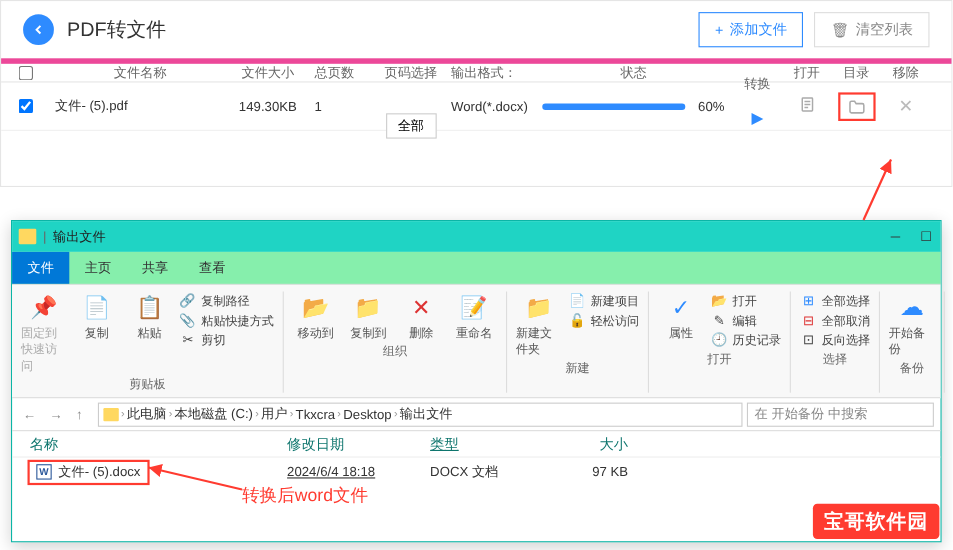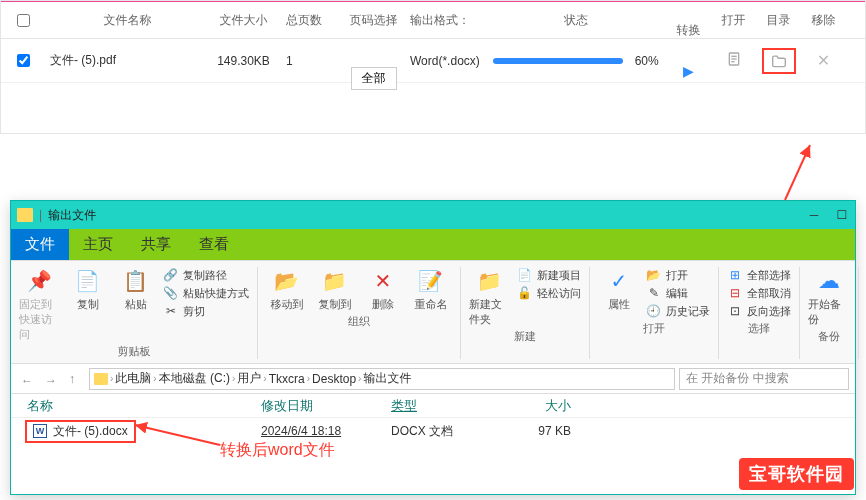--- a/index.html
+++ b/index.html
@@ -8,21 +8,21 @@
 
 .converter { background: #fff; border: 1px solid #e5e5e5; }
 .conv-header { display: flex; align-items: center; padding: 10px 20px; justify-content: space-between; }
 .conv-title-group { display: flex; align-items: center; gap: 12px; }
 .back-btn { width: 28px; height: 28px; border-radius: 50%; background: #2e8bff; display: flex; align-items: center; justify-content: center; color: #fff; cursor: pointer; }
 .conv-title { font-size: 18px; color: #333; }
 .conv-actions { display: flex; gap: 10px; }
 .btn-add { border: 1px solid #2e8bff; color: #2e8bff; background: #fff; padding: 6px 14px; font-size: 13px; display: flex; align-items: center; gap: 6px; cursor: pointer; }
 .btn-clear { border: 1px solid #ddd; color: #888; background: #fff; padding: 6px 14px; font-size: 13px; display: flex; align-items: center; gap: 6px; cursor: pointer; }
 
-.conv-table-head { display: flex; align-items: center; border-top: 1px solid #ec4899; border-bottom: 1px solid #e5e5e5; font-size: 12px; color: #666; height: 38px; }
+.conv-table-head { display: flex; align-items: center; border-top: 5px solid #ec4899; border-bottom: 1px solid #e5e5e5; font-size: 12px; color: #666; height: 22px; }
 .col-check { width: 45px; display: flex; justify-content: center; }
 .col-name { width: 155px; padding-left: 8px; text-align: center; }
 .col-size { width: 85px; text-align: center; }
 .col-pages { width: 55px; text-align: left; }
 .col-select { width: 65px; text-align: center; }
 .col-format { width: 80px; text-align: left; padding-left: 4px; }
 .col-status { width: 180px; text-align: center; }
 .col-convert { width: 45px; text-align: center; margin-top: 20px; }
 .col-open { width: 45px; text-align: center; }
 .col-dir { width: 45px; text-align: center; }
@@ -38,21 +38,21 @@
 .folder-box { border: 2px solid #ff3b30; padding: 4px 6px; display: inline-flex; }
 
 
 .explorer { position: absolute; top: 200px; left: 10px; right: 10px; border: 1px solid #0bb5a6; background: #fff; box-shadow: 0 4px 14px rgba(0,0,0,.18); }
 .exp-titlebar { background: #1fd4c4; height: 28px; display: flex; align-items: center; justify-content: space-between; padding: 0 6px; font-size: 12px; color: #222; }
 .exp-titlebar-left { display: flex; align-items: center; gap: 6px; }
 .tb-folder { width: 16px; height: 14px; background: #ffd860; border-radius: 1px; display: inline-block; }
 .exp-titlebar-right { display: flex; gap: 14px; }
 .win-btn { width: 14px; height: 14px; display: flex; align-items: center; justify-content: center; color: #333; cursor: pointer; }
 
-.exp-tabs { display: flex; background: #84cc16; border-bottom: 1px solid #ddd; font-size: 15px; }
+.exp-tabs { display: flex; background: #86efac; border-bottom: 1px solid #ddd; font-size: 12px; }
 .exp-tab { padding: 6px 14px; color: #333; cursor: pointer; }
 .exp-tab.active { background: #0078d7; color: #fff; }
 
 .ribbon { display: flex; background: #f8f8f8; padding: 6px 0 4px; border-bottom: 1px solid #ddd; }
 .ribbon-group { border-right: 1px solid #ddd; padding: 0 8px; display: flex; flex-direction: column; align-items: center; }
 .rg-body { display: flex; align-items: flex-start; gap: 6px; }
 .rg-label { font-size: 11px; color: #666; margin-top: 2px; }
 .r-big { display: flex; flex-direction: column; align-items: center; gap: 2px; font-size: 11px; color: #555; cursor: pointer; min-width: 42px; }
 .r-big.disabled { color: #aaa; }
 .r-icon-lg { width: 28px; height: 28px; display: flex; align-items: center; justify-content: center; font-size: 20px; }
@@ -86,20 +86,40 @@
 
 .anno-arrow1 { position: absolute; top: 140px; left: 780px; pointer-events: none; }
 .anno-arrow2 { position: absolute; top: 420px; left: 130px; pointer-events: none; }
 .anno-text { position: absolute; top: 440px; left: 220px; color: #ff3b30; font-size: 16px; }
 .watermark { position: absolute; bottom: 10px; right: 12px; background: #ff3b30; color: #fff; font-size: 18px; padding: 4px 10px; border-radius: 4px; font-weight: bold; letter-spacing: 1px; }
 </style>
 </head>
 <body>
 
 <div class="converter">
+  <div class="conv-header">
+    <div class="conv-title-group">
+      <div class="back-btn">
+        <svg width="14" height="14" viewBox="0 0 24 24" fill="none" stroke="white" stroke-width="3">
+            <path d="M15 18l-6-6 6-6"></path>
+          </svg>
+      </div>
+      <div class="conv-title">PDF转文件</div>
+    </div>
+    <div class="conv-actions">
+      <button class="btn-add">
+        <span>+</span>
+        <span>添加文件</span>
+      </button>
+      <button class="btn-clear">
+        <span>🗑</span>
+        <span>清空列表</span>
+      </button>
+    </div>
+  </div>
 
   <div class="conv-table-head">
     <div class="col-check">
         <input type="checkbox" style="">
       </div>
     <div class="col-name">文件名称</div>
     <div class="col-size">文件大小</div>
     <div class="col-pages">总页数</div>
     <div class="col-select">页码选择</div>
     <div class="col-format">输出格式：</div>

